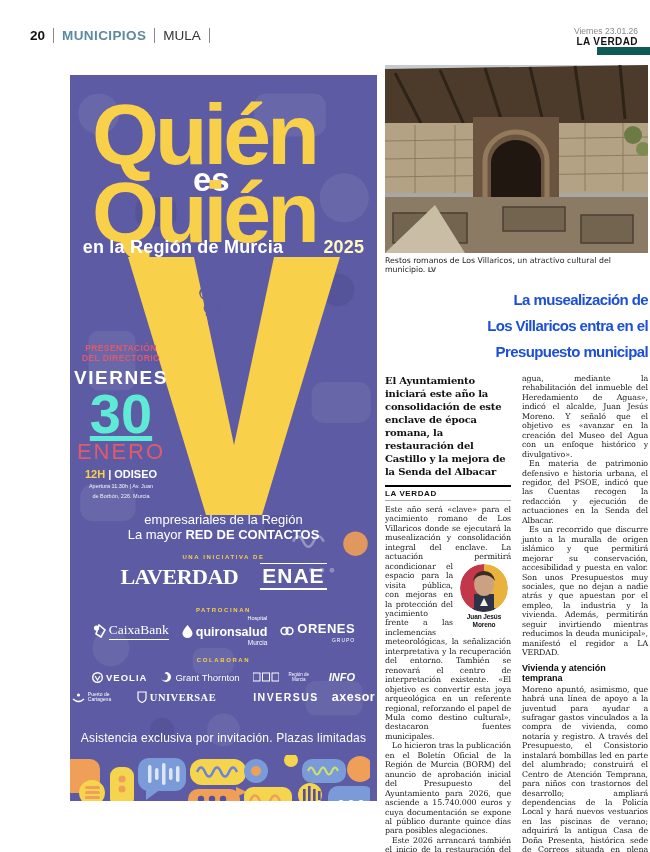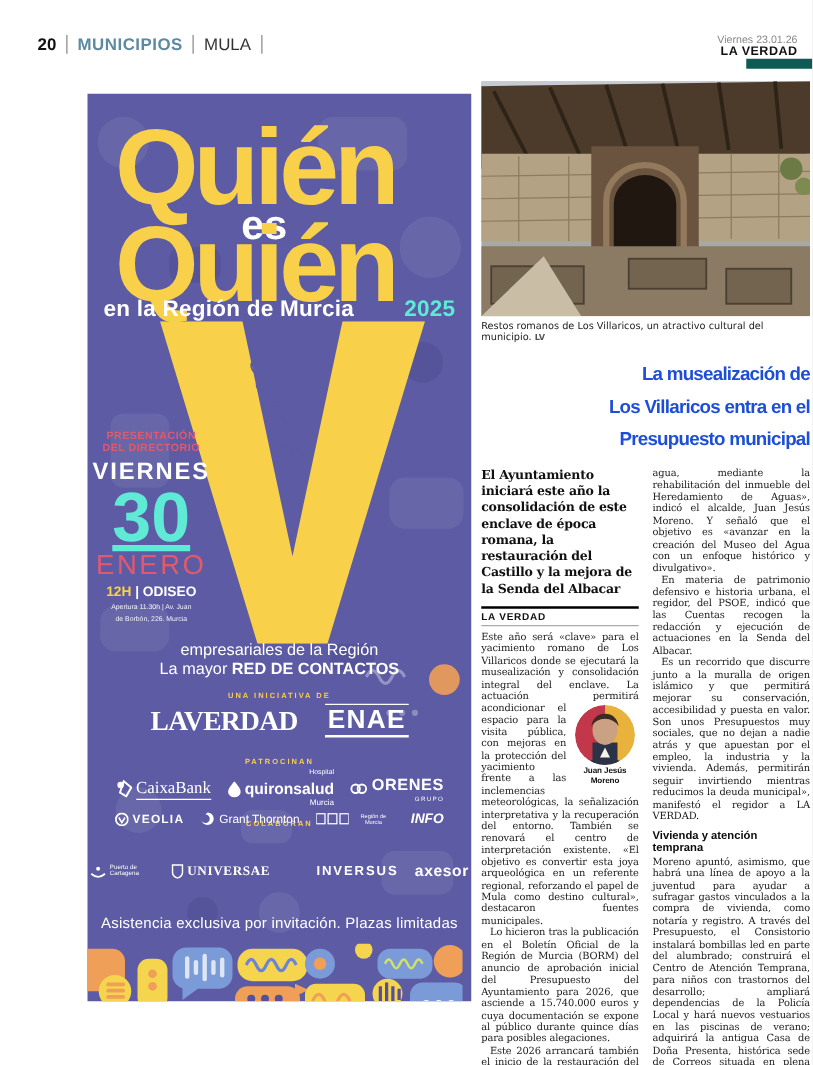--- a/index.html
+++ b/index.html
@@ -16,21 +16,21 @@
   .masthead{font-size:10px;font-weight:bold;letter-spacing:.4px;color:#111;}
   .teal-bar{position:absolute;top:47px;right:0;width:53px;height:8px;background:#0e5a54;}
   
   .ad{position:absolute;left:70px;top:75px;width:307px;height:726px;background:#5c5ba3;overflow:hidden;}
   .ad svg.pattern{position:absolute;inset:0;}
   .q1,.q2{position:absolute;left:22px;font-size:86px;font-weight:bold;letter-spacing:-4px;line-height:1;color:#f8d04a;}
   .q1{top:16px;}
   .q2{top:94px;}
   .q-es{position:absolute;top:86px;left:123px;font-size:33px;font-weight:bold;color:#fff;}
   .ad-sub{position:absolute;top:162px;left:0;right:0;text-align:center;color:#fff;font-size:18px;font-weight:bold;letter-spacing:.2px;}
-  .ad-sub .yr{color:#5eead4;margin-left:35px;}
+  .ad-sub .yr{color:#fef9c3;margin-left:35px;}
   .vee{position:absolute;left:58px;top:182px;width:212px;height:258px;}
   .edicion{position:absolute;left:152px;top:206px;font-family:"DejaVu Serif",serif;font-style:italic;
            font-size:27px;color:#5c5ba3;transform:rotate(74deg);transform-origin:0 0;letter-spacing:1px;}
   .event{position:absolute;left:2px;top:268px;width:98px;text-align:center;}
   .ev-label{color:#e15a6b;font-size:8.5px;font-weight:bold;line-height:10px;letter-spacing:.4px;}
   .ev-weekday{color:#fff;font-size:19px;font-weight:bold;letter-spacing:1.5px;margin-top:4px;}
   .ev-day{color:#5eead4;font-size:56px;font-weight:bold;line-height:50px;text-decoration:underline;}
   .ev-month{color:#e15a6b;font-size:22px;font-weight:normal;letter-spacing:2px;}
   .ev-time{color:#fff;font-size:11px;font-weight:bold;margin-top:3px;}
   .ev-time .t{color:#f8d04a;}
@@ -44,21 +44,21 @@
   .sponsor-row{position:absolute;top:541px;left:0;right:0;display:flex;justify-content:center;align-items:center;gap:13px;color:#fff;}
   .sp{display:flex;align-items:center;gap:3px;}
   .cx-word{font-family:"Liberation Serif",serif;font-size:13.5px;border-bottom:1px solid #fff;padding-bottom:1px;}
   .quiron{text-align:left;line-height:1;}
   .quiron .hosp{display:block;font-size:5.5px;text-align:right;margin-bottom:1px;}
   .quiron .main{font-size:12.5px;font-weight:bold;}
   .quiron .city{display:block;font-size:6.5px;text-align:right;margin-top:1px;}
   .orenes .main{font-size:13px;font-weight:bold;letter-spacing:.5px;}
   .orenes .grp{display:block;font-size:5px;letter-spacing:1px;text-align:right;}
   .collab-row{position:absolute;left:0;right:0;display:flex;justify-content:center;align-items:center;gap:13px;color:#fff;}
-  .r1{top:574px;}.r2{top:615px;}
+  .r1{top:596px;}.r2{top:615px;}
   .cl{display:flex;align-items:center;gap:3px;}
   .cl-veolia{font-size:9.5px;font-weight:bold;letter-spacing:1px;}
   .cl-grant{font-size:9.5px;}
   .cl-gov{font-size:4.5px;line-height:5px;width:34px;text-align:center;}
   .cl-info{font-size:11px;font-weight:bold;font-style:italic;}
   .cl-puerto{font-size:5px;line-height:5.5px;width:36px;text-align:left;}
   .cl-universae{font-family:"Liberation Serif",serif;font-size:10.5px;font-weight:bold;letter-spacing:.5px;}
   .cl-inversus{font-size:10.5px;font-weight:bold;letter-spacing:1.5px;padding-left:24px;}
   .cl-axesor{font-size:12.5px;font-weight:bold;letter-spacing:.5px;}
   .ad-footer{position:absolute;top:656px;left:0;right:0;text-align:center;color:#fff;font-size:12px;letter-spacing:.2px;}

